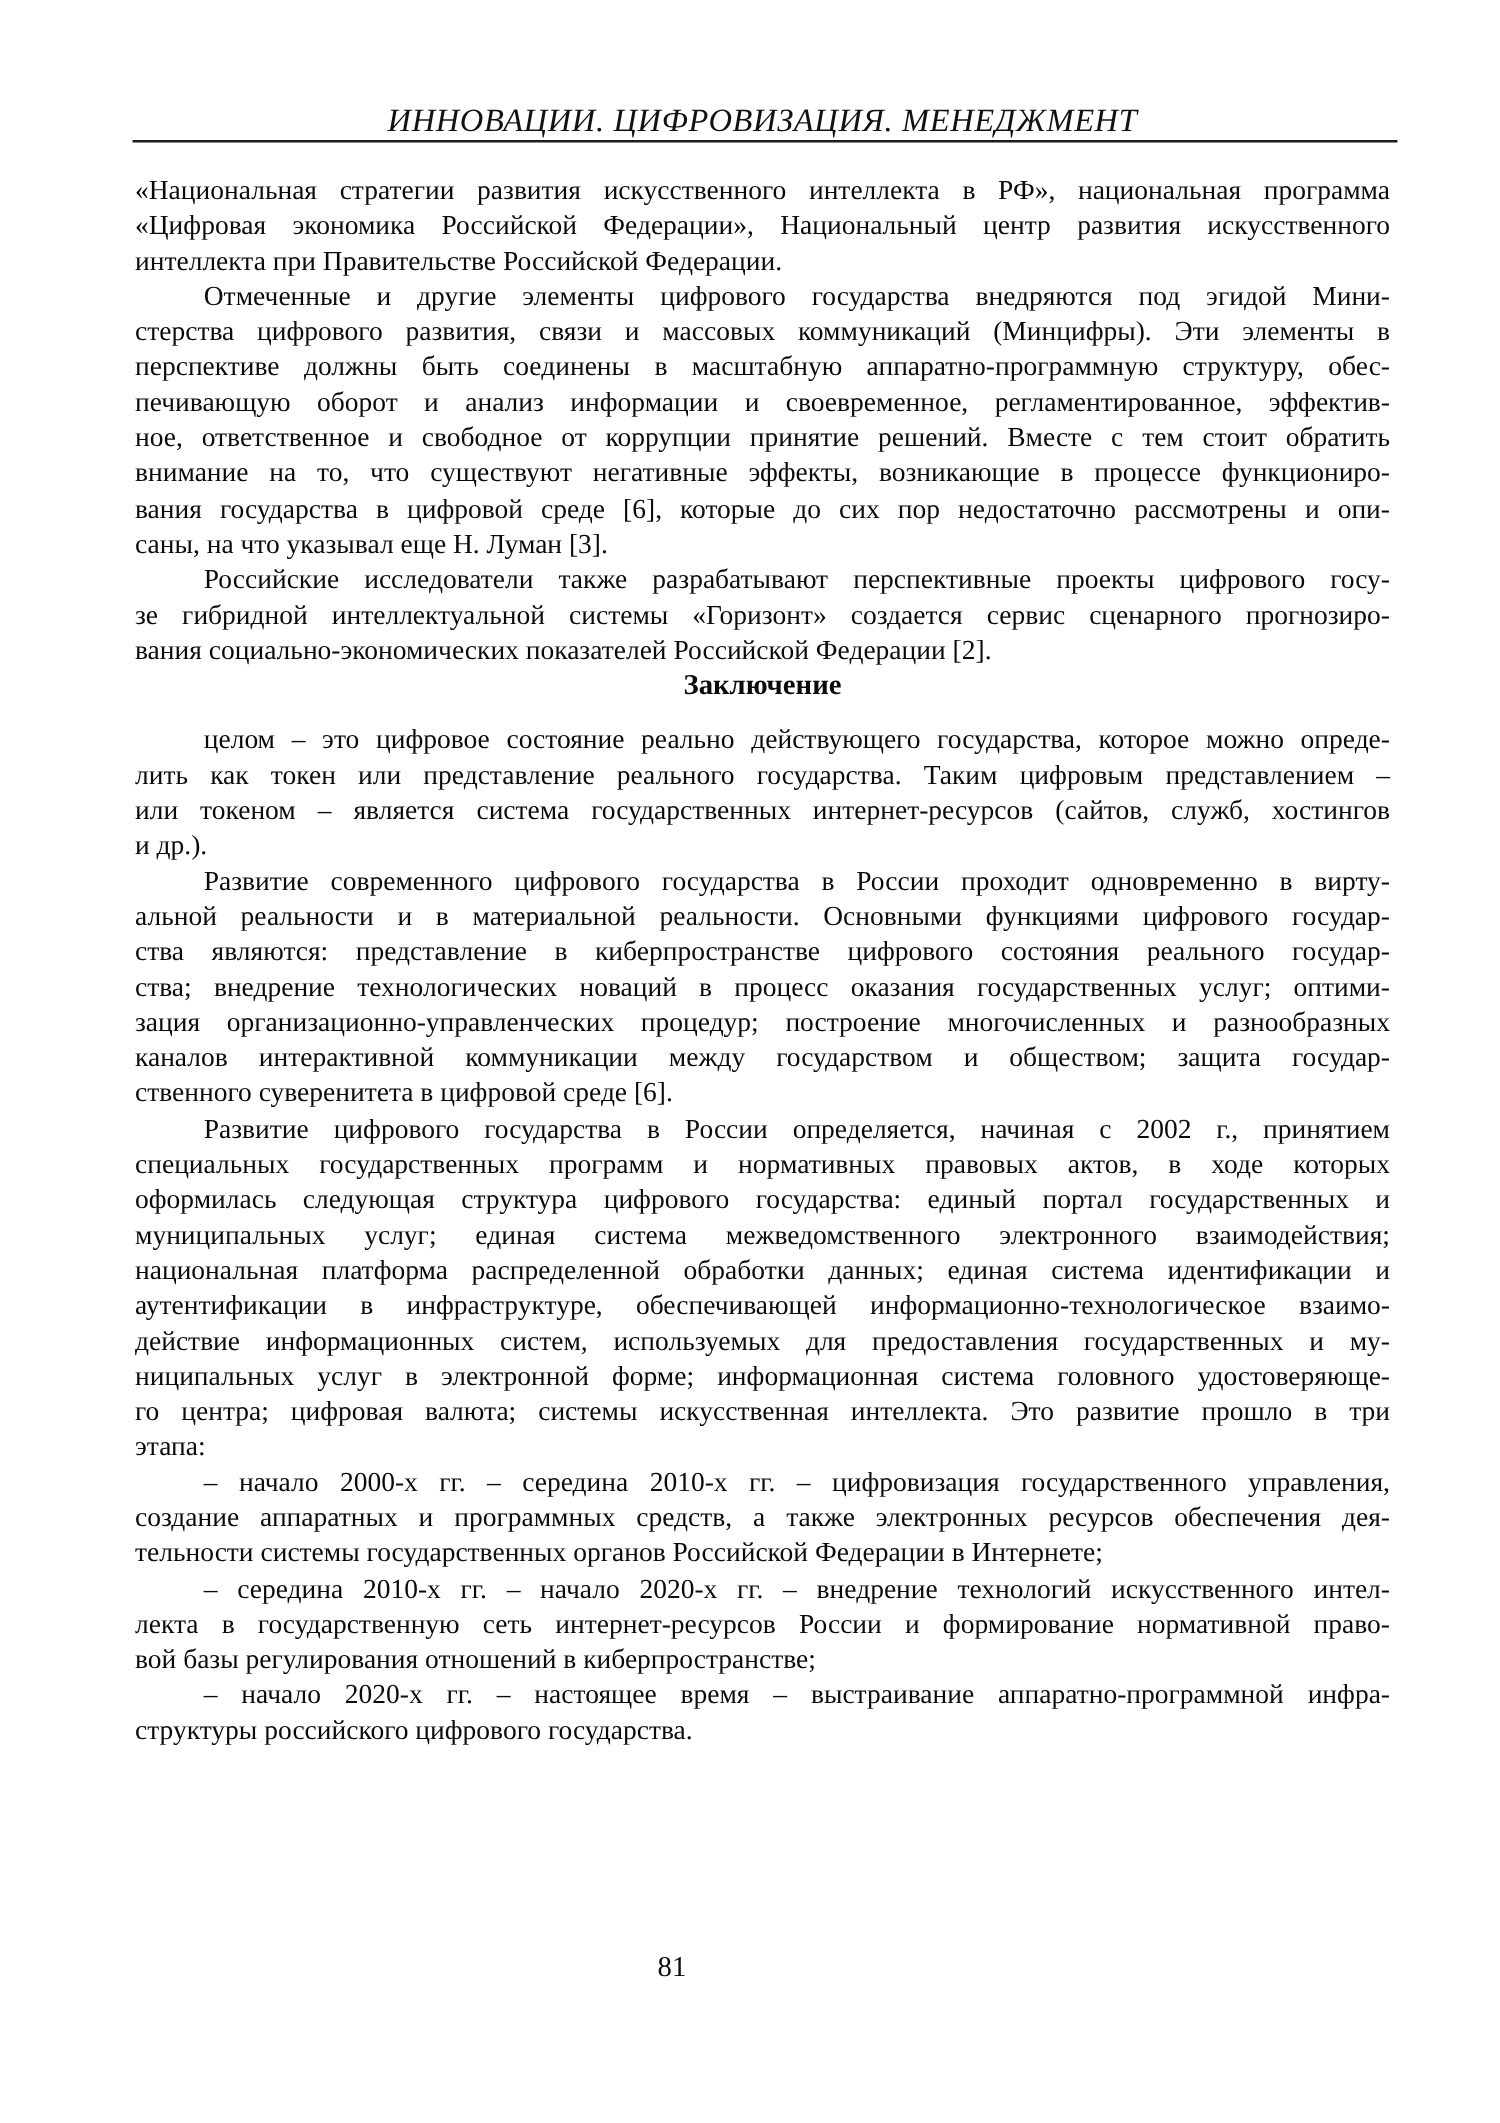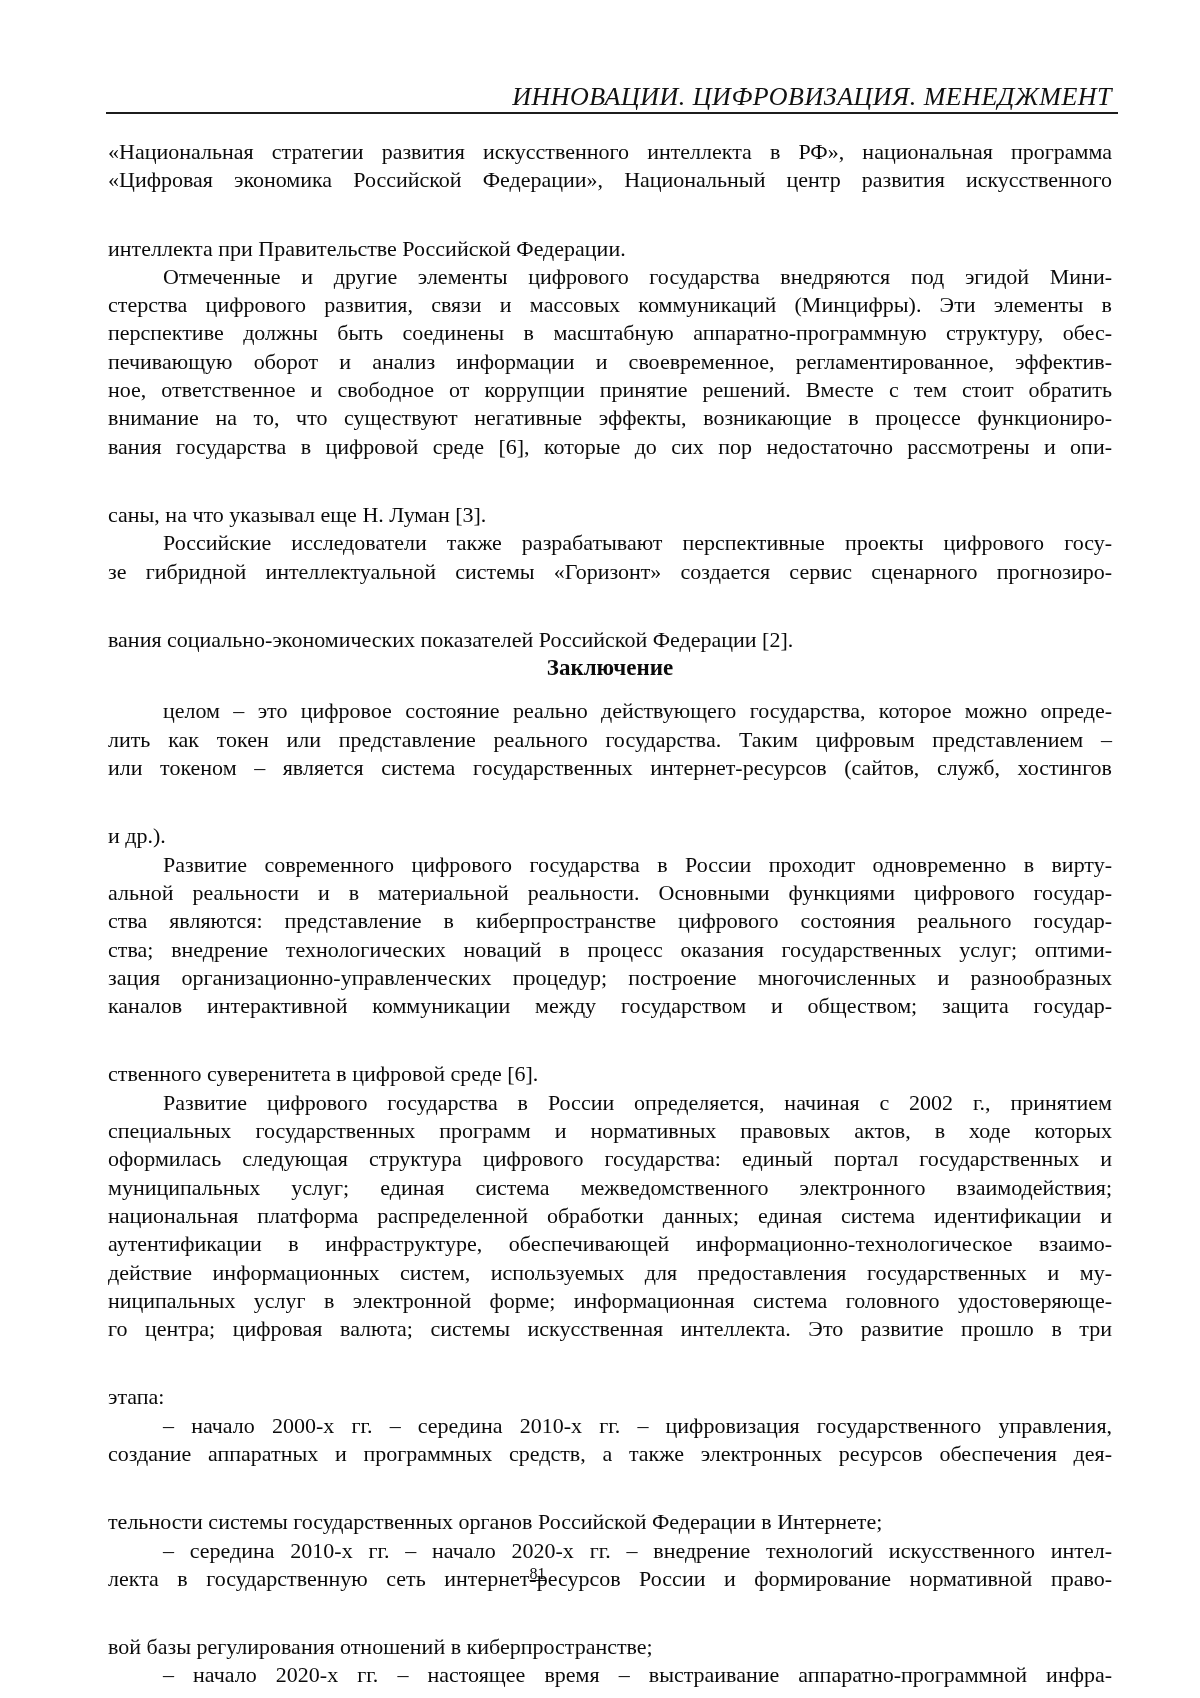--- a/index.html
+++ b/index.html
@@ -12,21 +12,21 @@
     background: #ffffff;
     color: #000000;
     font-family: "Liberation Serif", "DejaVu Serif", serif;
     overflow: hidden;
   }
   .running-header {
     position: absolute;
     top: 83px;
     left: 108px;
     width: 1004px;
-    text-align: right;
+    text-align: center;
     font-style: italic;
     font-size: 26px;
     line-height: 28px;
     letter-spacing: 0.5px;
     color: #111111;
   }
   .header-rule {
     position: absolute;
     top: 112px;
     left: 106px;
@@ -44,39 +44,38 @@
     color: #0a0a0a;
     font-family: Liberation Serif, serif;
   }
   .para { margin: 0; }
   .line {
     display: block;
     text-align: justify;
     text-align-last: justify;
     white-space: normal;
   }
-  .para .line:last-child { text-align-last: left; margin-top: 40px; }
+  .para .line:last-child { text-align-last: left; }
   .para.indent .line:first-child { text-indent: 55px; }
   .section-heading {
     margin: 0 0 15px 0;
     text-align: center;
     font-weight: bold;
     font-size: 23px;
     line-height: 28.3px;
   }
   .page-number {
     position: absolute;
     top: 1560px;
     left: 0;
     width: 1075px;
     text-align: center;
-    font-size: 16px;
+    font-size: 23px;
     line-height: 28px;
     color: #0a0a0a;
-    text-decoration: underline;
   }
 </style>
 </head>
 <body>
 
 <div class="page">
   <div class="running-header">ИННОВАЦИИ. ЦИФРОВИЗАЦИЯ. МЕНЕДЖМЕНТ</div>
   <div class="header-rule"></div>
 
   <div class="article-body">

